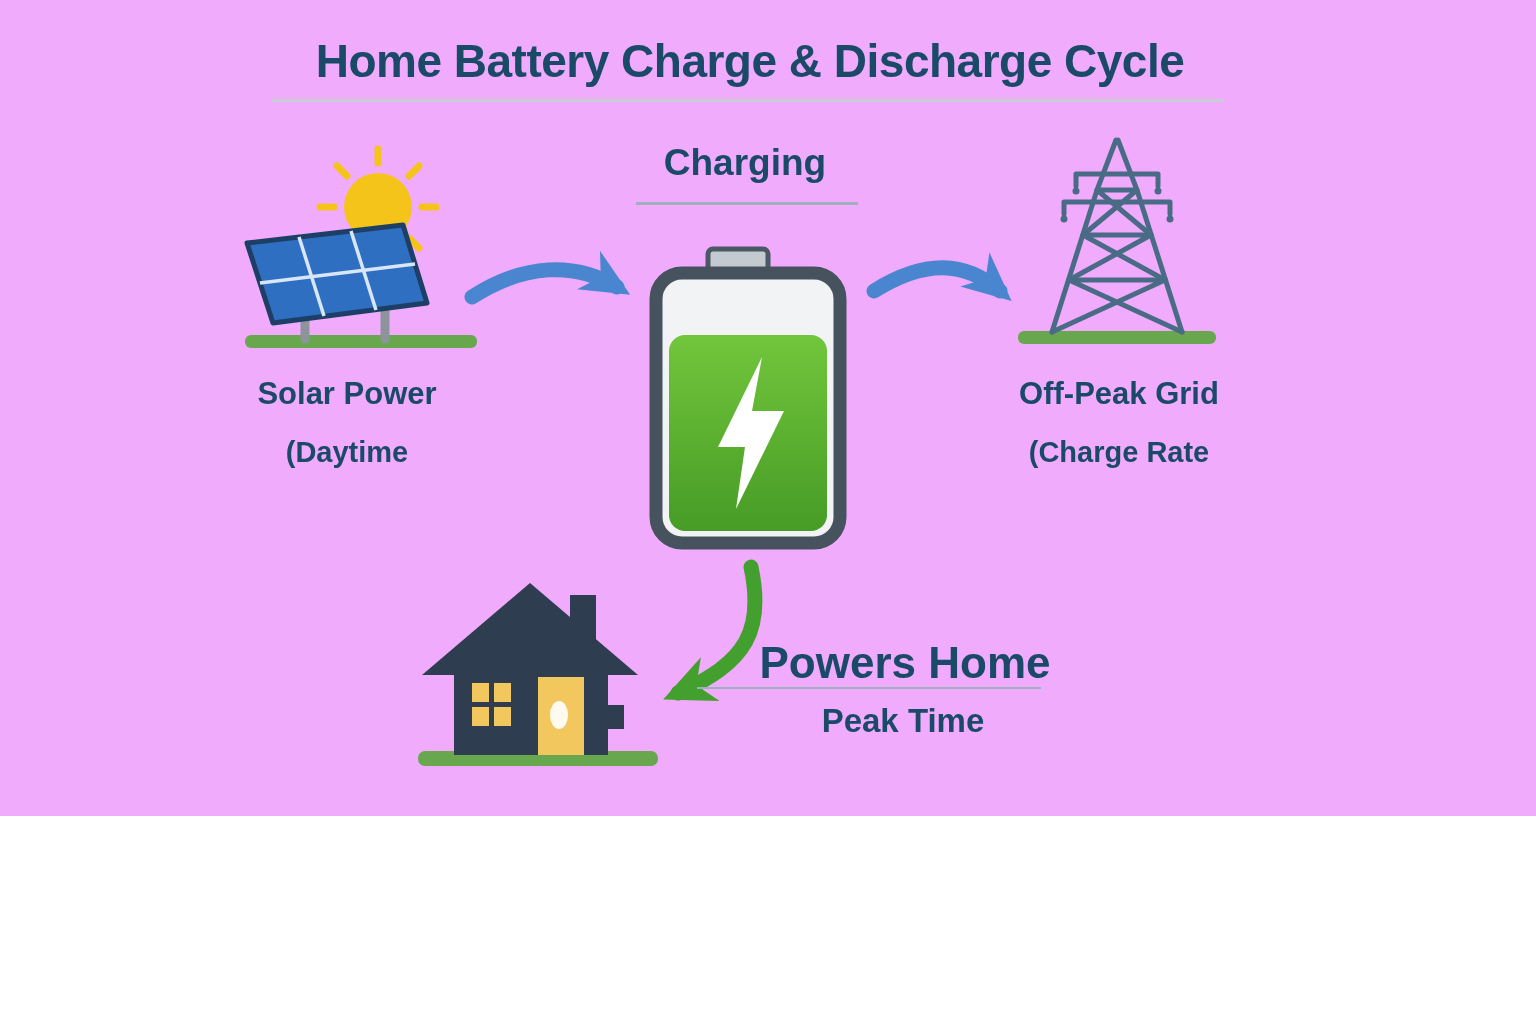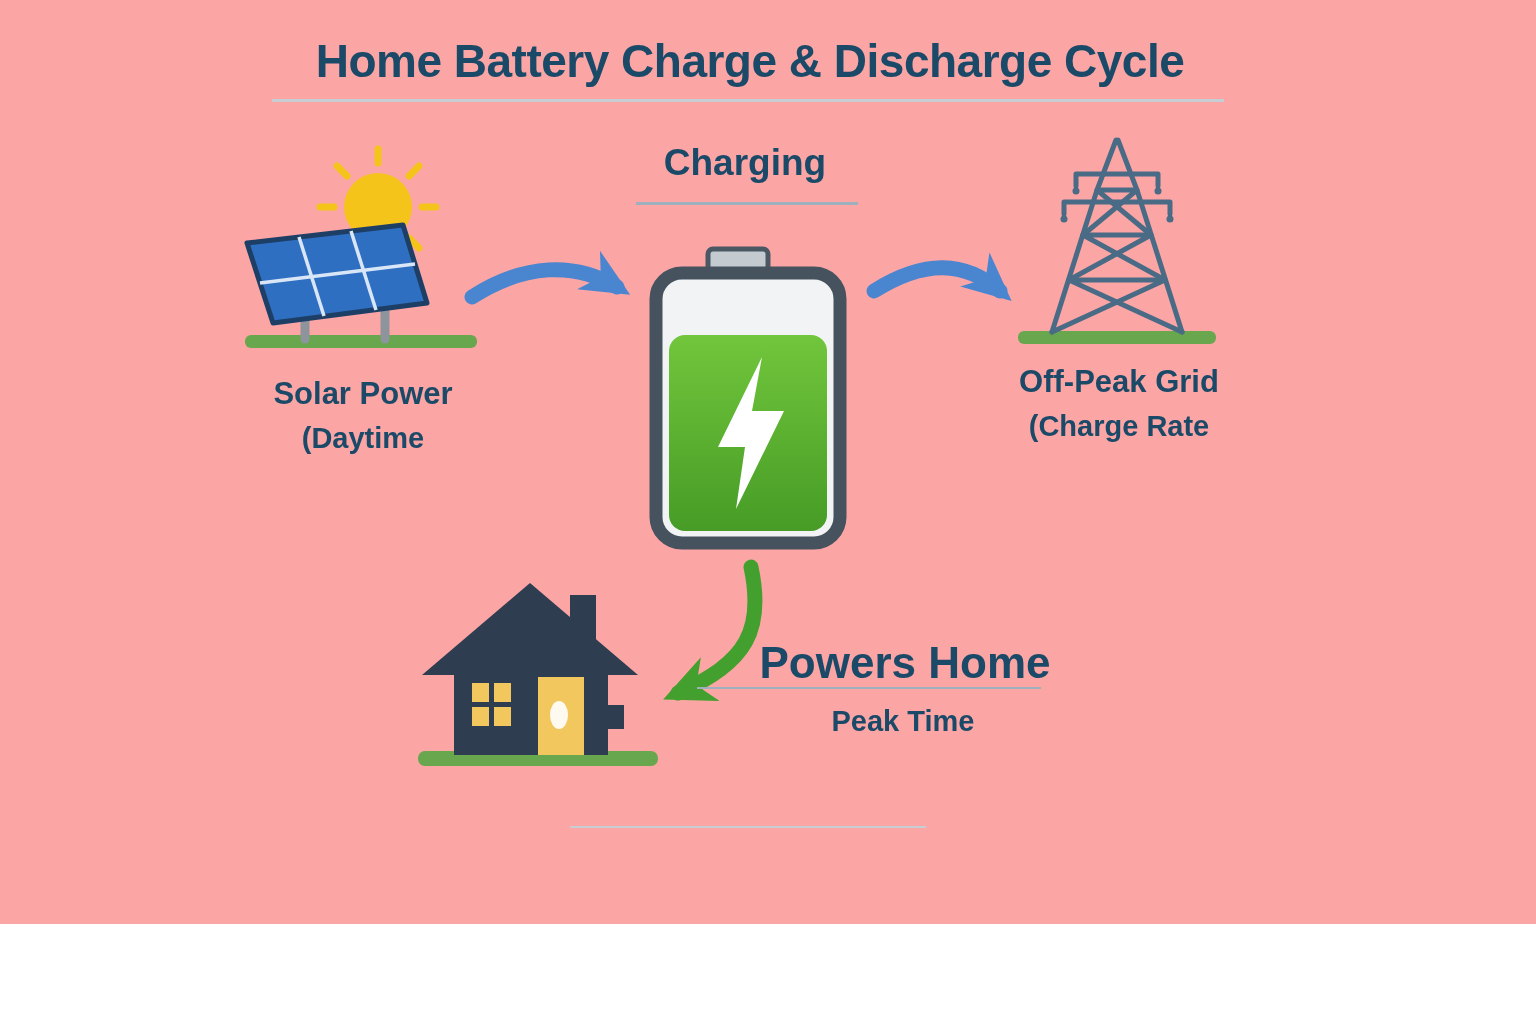--- a/index.html
+++ b/index.html
@@ -3,22 +3,22 @@
 <meta charset="utf-8">
 <style>
   * { margin: 0; padding: 0; box-sizing: border-box; }
   body {
     font-family: "Liberation Sans", sans-serif;
     background: #ffffff;
   }
   .canvas {
     position: relative;
     width: 1536px;
-    height: 924px;
-    background: #fca5a5;
+    height: 816px;
+    background: #f0abfc;
     overflow: hidden;
   }
   .abs { position: absolute; }
   .txt {
     color: #1b4a68;
     text-align: center;
     font-weight: bold;
   }
   .title {
     left: 0; top: 34px; width: 1500px;
@@ -35,34 +35,34 @@
   }
   .charging-underline {
     left: 636px; top: 202px; width: 222px; height: 3px;
     background: #9eb0bd;
   }
   .node-text {
     width: 350px;
     font-size: 31px;
     line-height: 44px;
   }
-  .solar-text { left: 188px; top: 372px; text-align: center; }
-  .grid-text  { left: 944px; top: 360px; }
-  .node-sub { font-size: 29px; }
+  .solar-text { left: 172px; top: 372px; text-align: center; }
+  .grid-text  { left: 944px; top: 372px; }
+  .node-sub { font-size: 29px; margin-top: 14px; }
   .powers-home {
     left: 755px; top: 638px; width: 300px;
     font-size: 44px;
   }
   .ph-underline {
     left: 697px; top: 687px; width: 344px; height: 2px;
     background: #9eb0bd;
   }
   .peak-text {
     left: 753px; top: 700px; width: 300px;
-    font-size: 29px;
+    font-size: 33px;
     line-height: 42px;
   }
   .discharging-line {
     left: 570px; top: 826px; width: 356px; height: 2px;
     background: #c6ced4;
   }
   .discharging {
     left: 594px; top: 845px; width: 300px;
     font-size: 37px;
   }

